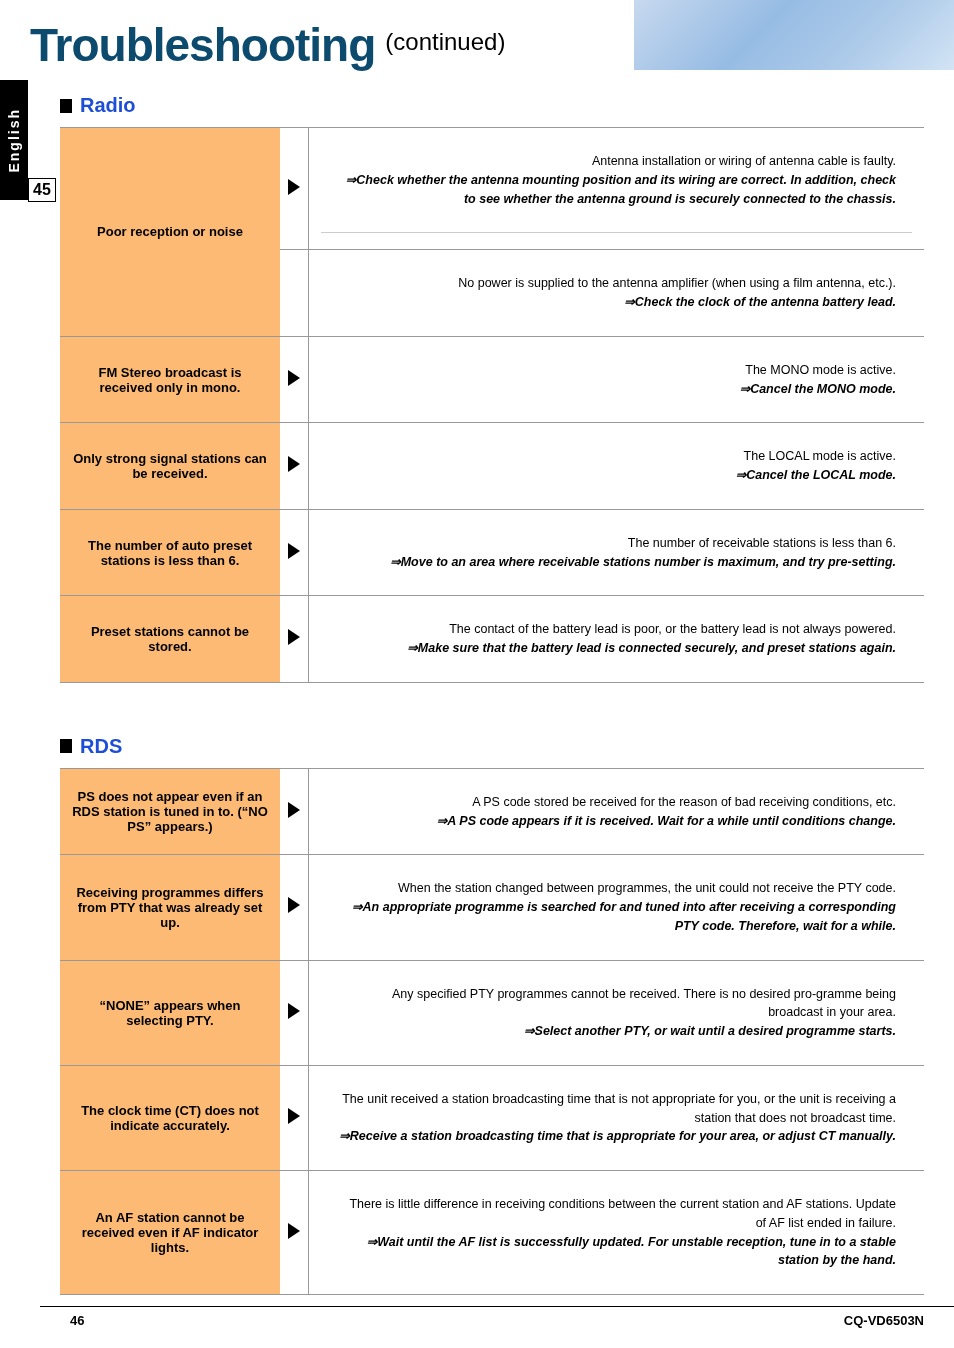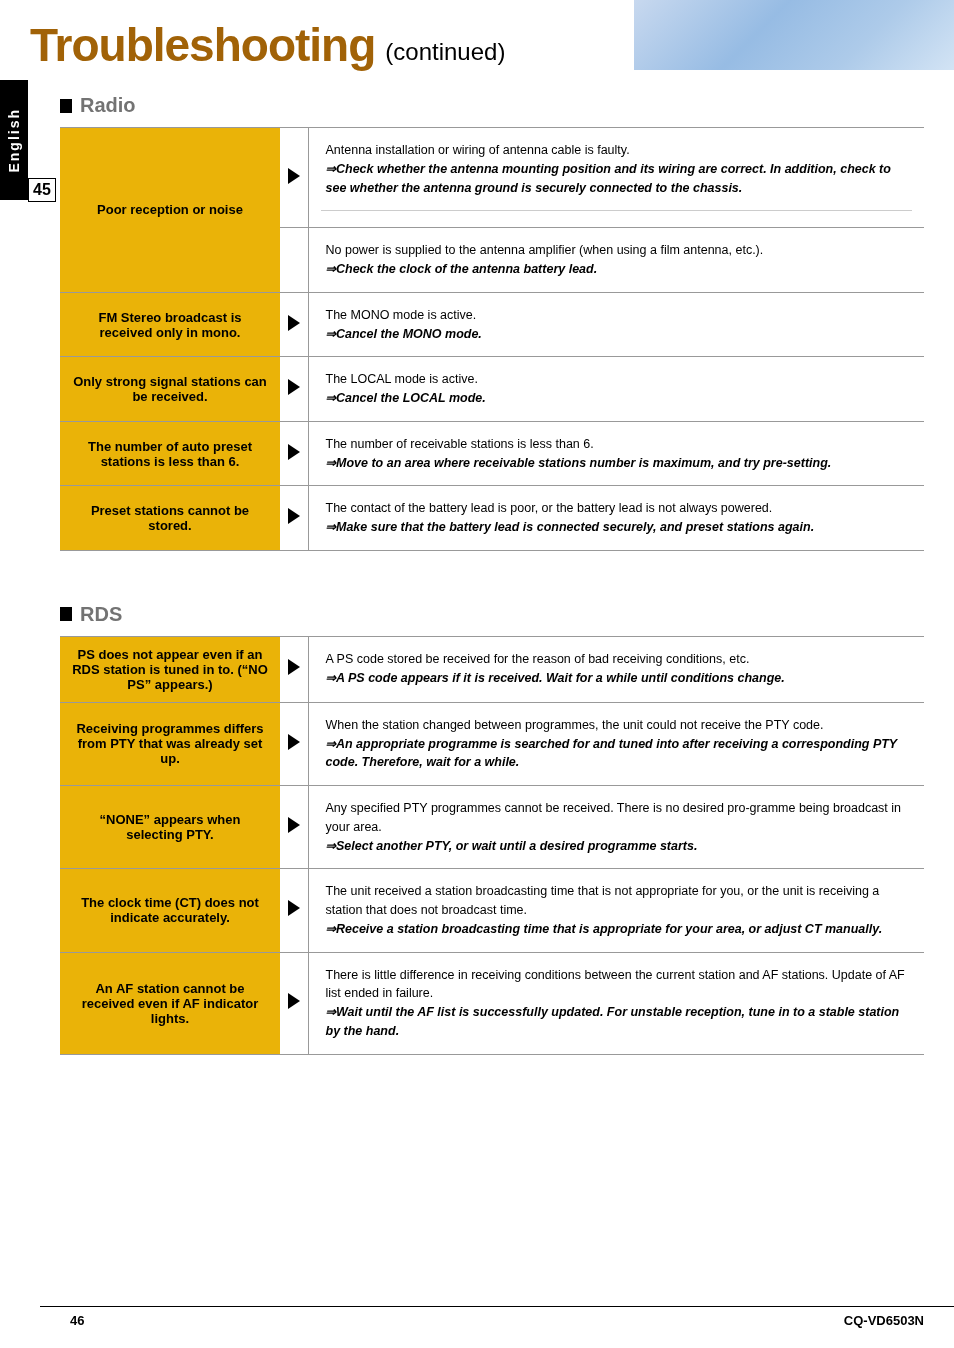--- a/index.html
+++ b/index.html
@@ -25,29 +25,29 @@
     .header {
       display: flex;
       align-items: flex-end;
       padding: 18px 30px 8px 30px;
       border-bottom: none;
       position: relative;
     }
     .header-title {
       font-size: 46px;
       font-weight: 900;
-      color: #a16207;
+      color: #0c4a6e;
       letter-spacing: -1px;
     }
     .header-subtitle {
       font-size: 24px;
       font-weight: 400;
       color: #000;
       margin-left: 10px;
-      margin-bottom: 6px;
+      margin-bottom: 16px;
     }
     .header-bg {
       position: absolute;
       right: 0;
       top: 0;
       width: 320px;
       height: 70px;
       overflow: hidden;
     }
     .header-bg-inner {
@@ -107,41 +107,41 @@
       width: 12px;
       height: 14px;
       background: #000;
       margin-right: 8px;
       display: inline-block;
       flex-shrink: 0;
     }
     .section-title {
       font-size: 20px;
       font-weight: 900;
-      color: #737373;
+      color: #1d4ed8;
     }
 
     
     .trouble-table {
       width: 100%;
       border-collapse: collapse;
       margin-bottom: 20px;
     }
 
     .trouble-table tr {
       border-bottom: 1px solid #999;
     }
 
     .trouble-table tr:first-child {
       border-top: 1px solid #999;
     }
 
     .left-cell {
       width: 220px;
-      background: #eab308;
+      background: #fdba74;
       padding: 10px 12px;
       font-size: 13px;
       font-weight: bold;
       text-align: center;
       vertical-align: middle;
       border-right: none;
     }
 
     .arrow-cell {
       width: 28px;
@@ -152,22 +152,23 @@
     }
 
     .right-cell {
       padding: 8px 12px;
       font-size: 12.5px;
       vertical-align: top;
       border-left: 1px solid #999;
     }
 
     .right-cell p {
-      margin: 5px;
+      margin: 16px;
       line-height: 1.5;
+      text-align: right;
     }
 
     .bold-italic {
       font-weight: bold;
       font-style: italic;
     }
 
     .arrow-symbol {
       display: inline-block;
       width: 0;

